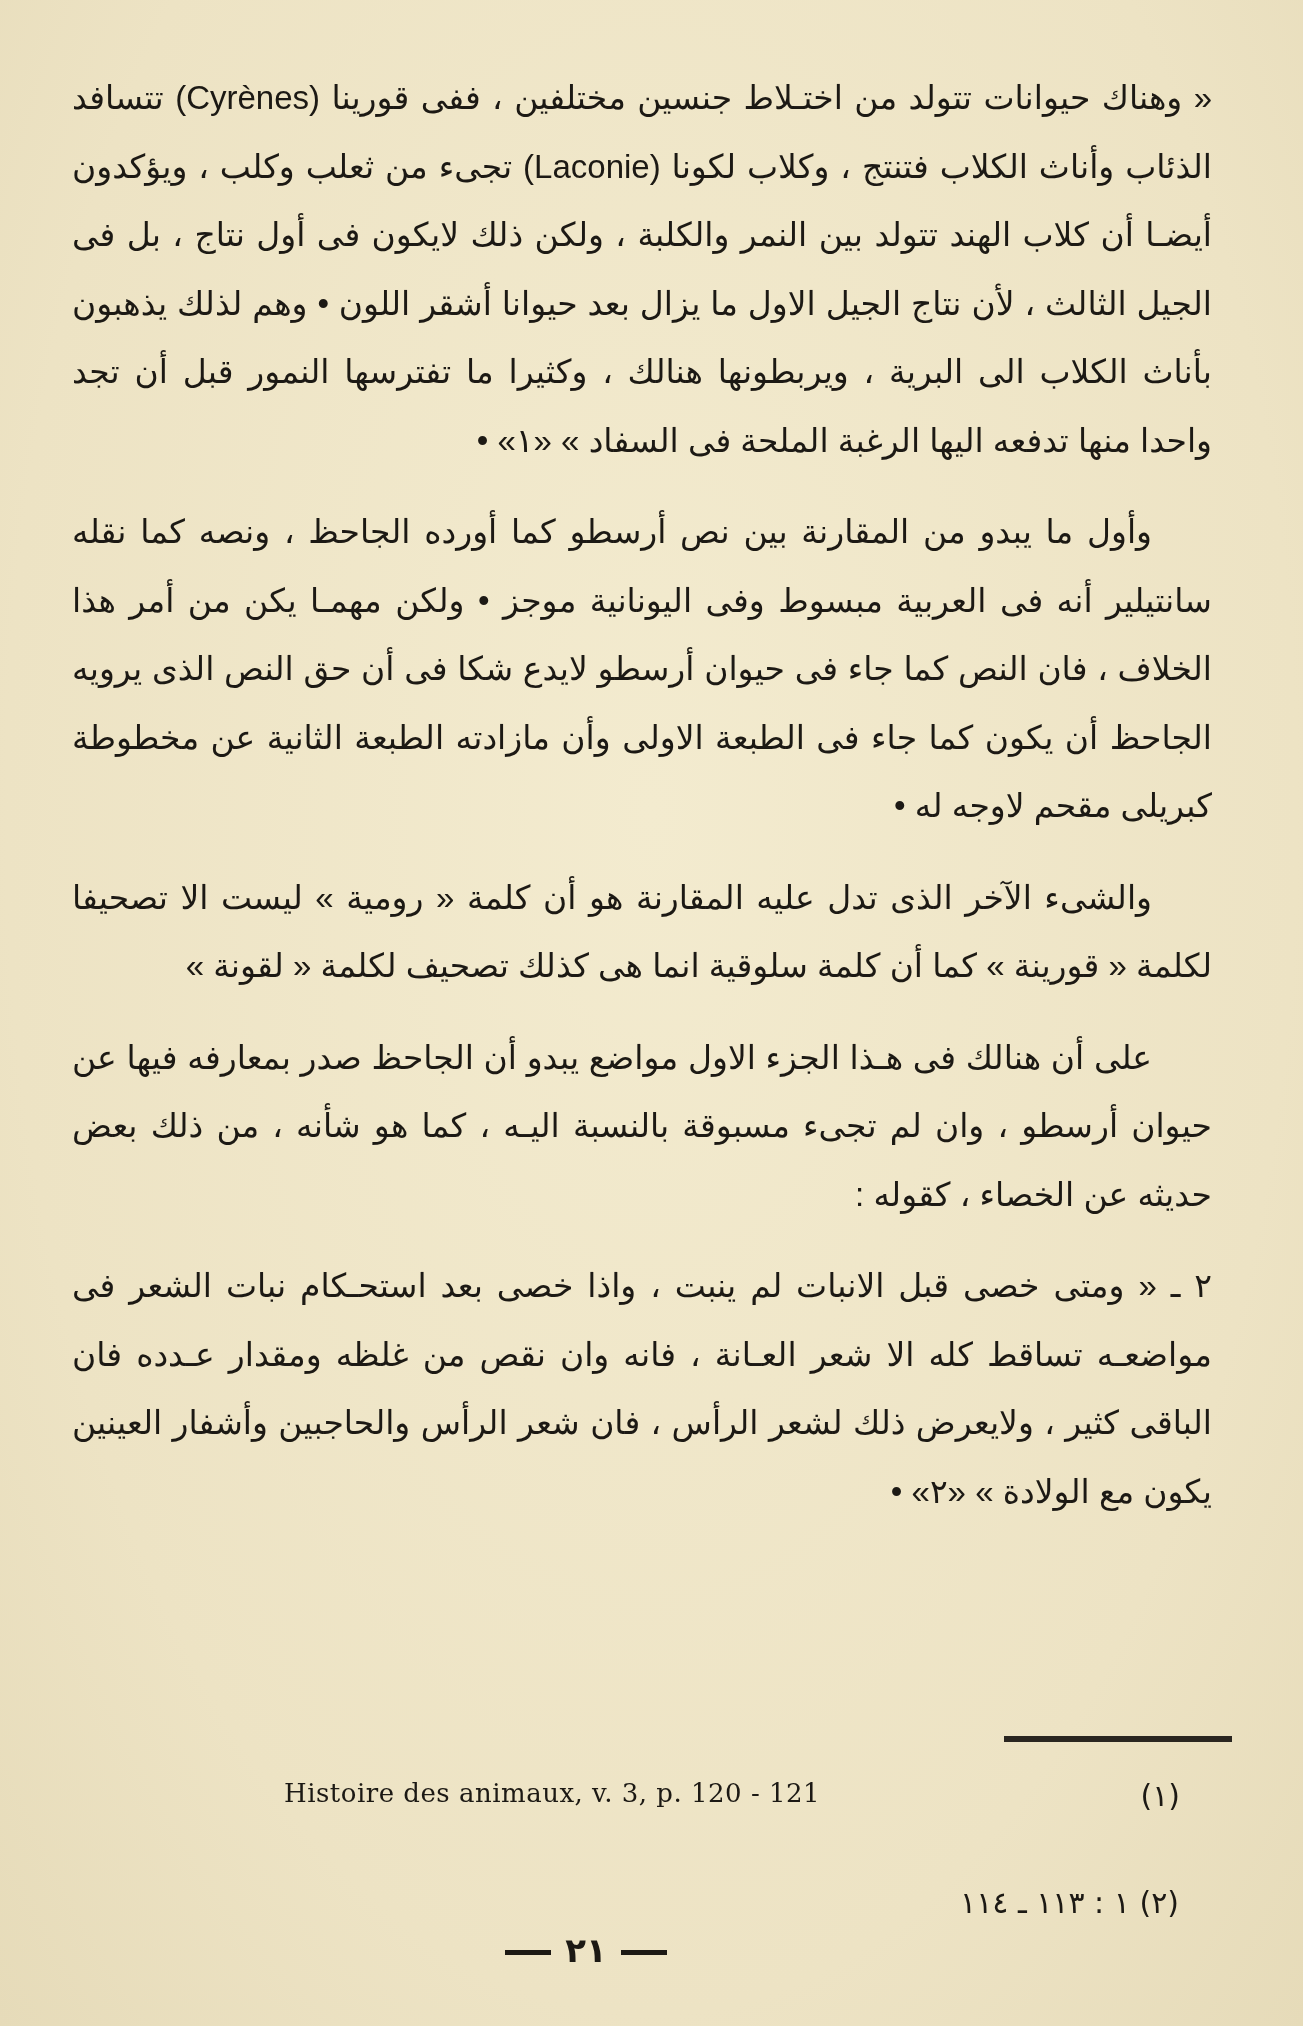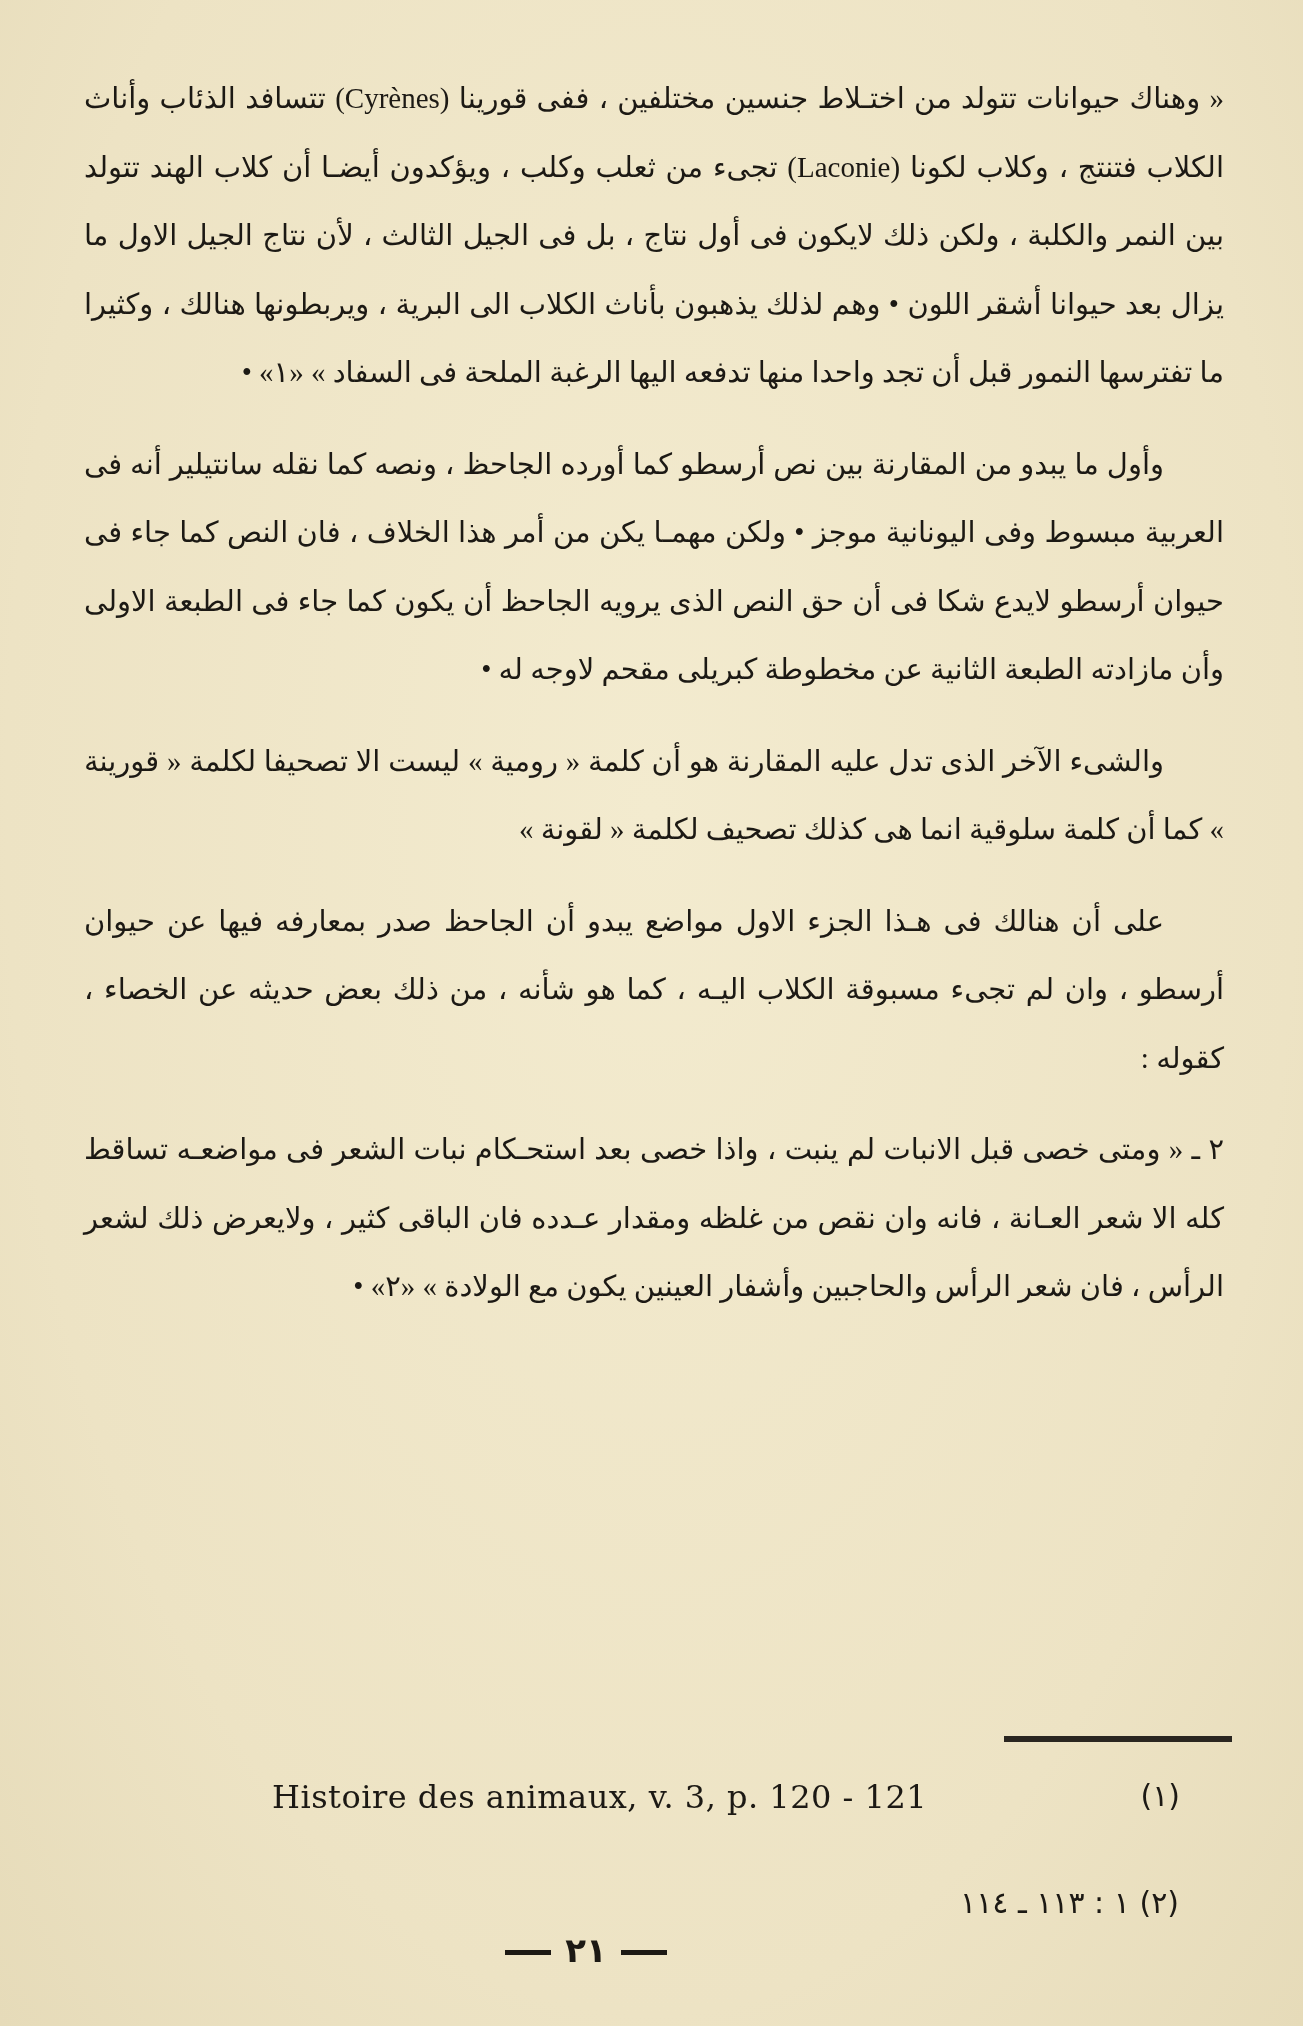--- a/index.html
+++ b/index.html
@@ -6,47 +6,47 @@
   body {
     width: 1303px; height: 2026px;
     background: #efe6c9;
     position: relative; overflow: hidden;
     font-family: "DejaVu Sans", sans-serif;
     color: #1c1914;
   }
   .page { position: absolute; left: 0; top: 0; width: 1303px; height: 2026px;
     background: radial-gradient(ellipse at 50% 40%, #f3ebcf 0%, #ede3c4 70%, #e6dbb9 100%); }
   .body-text {
-    position: absolute; left: 84px; width: 1140px; top: 64px;
+    position: absolute; left: 72px; width: 1140px; top: 64px;
     direction: rtl; text-align: justify;
-    font-family: Liberation Serif, serif;
-    font-size: 29px; line-height: 68.5px;
+    font-family: Liberation Sans, sans-serif;
+    font-size: 33px; line-height: 68.5px;
   }
   .para { margin: 0; text-align-last: right; }
   .para + .para { margin-top: 23px; }
   .para.indent { text-indent: 60px; }
   .fn-rule { position: absolute; left: 1004px; top: 1736px; width: 228px; height: 6px; background: #2a2620; }
   .footnotes { position: absolute; left: 260px; width: 920px; top: 1770px; }
   .fn { height: 60px; position: relative; }
-  .fn .txt { position: absolute; left: 12px; top: 8px; font-family: "DejaVu Serif", serif; font-size: 32px; letter-spacing: 0.5px; }
+  .fn .txt { position: absolute; left: 24px; top: 8px; font-family: "DejaVu Serif", serif; font-size: 26px; letter-spacing: 0.5px; }
   .fn .num { position: absolute; right: 0; top: 8px; font-size: 30px; }
   .fn2 { direction: rtl; position: absolute; right: 124px; top: 1846px; font-size: 30px; margin-top: 39px; }
   .pageno { position: absolute; left: 0; width: 1172px; top: 1930px; text-align: center; font-size: 34px; font-weight: bold; }
   .pageno .dash { display: inline-block; width: 46px; height: 5px; background: #1c1914; vertical-align: middle; margin: 0 14px; }
 </style>
 </head>
 <body>
 
 <div class="page">
 
   <div class="body-text">
     <p class="para">« وهناك حيوانات تتولد من اختـلاط جنسين مختلفين ، ففى قورينا (Cyrènes) تتسافد الذئاب وأناث الكلاب فتنتج ، وكلاب لكونا (Laconie) تجىء من ثعلب وكلب ، ويؤكدون أيضـا أن كلاب الهند تتولد بين النمر والكلبة ، ولكن ذلك لايكون فى أول نتاج ، بل فى الجيل الثالث ، لأن نتاج الجيل الاول ما يزال بعد حيوانا أشقر اللون • وهم لذلك يذهبون بأناث الكلاب الى البرية ، ويربطونها هنالك ، وكثيرا ما تفترسها النمور قبل أن تجد واحدا منها تدفعه اليها الرغبة الملحة فى السفاد » «١» •</p>
     <p class="para indent">وأول ما يبدو من المقارنة بين نص أرسطو كما أورده الجاحظ ، ونصه كما نقله سانتيلير أنه فى العربية مبسوط وفى اليونانية موجز • ولكن مهمـا يكن من أمر هذا الخلاف ، فان النص كما جاء فى حيوان أرسطو لايدع شكا فى أن حق النص الذى يرويه الجاحظ أن يكون كما جاء فى الطبعة الاولى وأن مازادته الطبعة الثانية عن مخطوطة كبريلى مقحم لاوجه له •</p>
     <p class="para indent">والشىء الآخر الذى تدل عليه المقارنة هو أن كلمة « رومية » ليست الا تصحيفا لكلمة « قورينة » كما أن كلمة سلوقية انما هى كذلك تصحيف لكلمة « لقونة »</p>
-    <p class="para indent">على أن هنالك فى هـذا الجزء الاول مواضع يبدو أن الجاحظ صدر بمعارفه فيها عن حيوان أرسطو ، وان لم تجىء مسبوقة الكلاب اليـه ، كما هو شأنه ، من ذلك بعض حديثه عن الخصاء ، كقوله :</p>
+    <p class="para indent">على أن هنالك فى هـذا الجزء الاول مواضع يبدو أن الجاحظ صدر بمعارفه فيها عن حيوان أرسطو ، وان لم تجىء مسبوقة بالنسبة اليـه ، كما هو شأنه ، من ذلك بعض حديثه عن الخصاء ، كقوله :</p>
     <p class="para">٢ ـ « ومتى خصى قبل الانبات لم ينبت ، واذا خصى بعد استحـكام نبات الشعر فى مواضعـه تساقط كله الا شعر العـانة ، فانه وان نقص من غلظه ومقدار عـدده فان الباقى كثير ، ولايعرض ذلك لشعر الرأس ، فان شعر الرأس والحاجبين وأشفار العينين يكون مع الولادة » «٢» •</p>
   </div>
 
   <div class="fn-rule"></div>
 
   <div class="footnotes">
     <div class="fn">
       <span class="txt">Histoire des animaux, v. 3, p. 120 - 121</span>
       <span class="num">(١)</span>
     </div>

